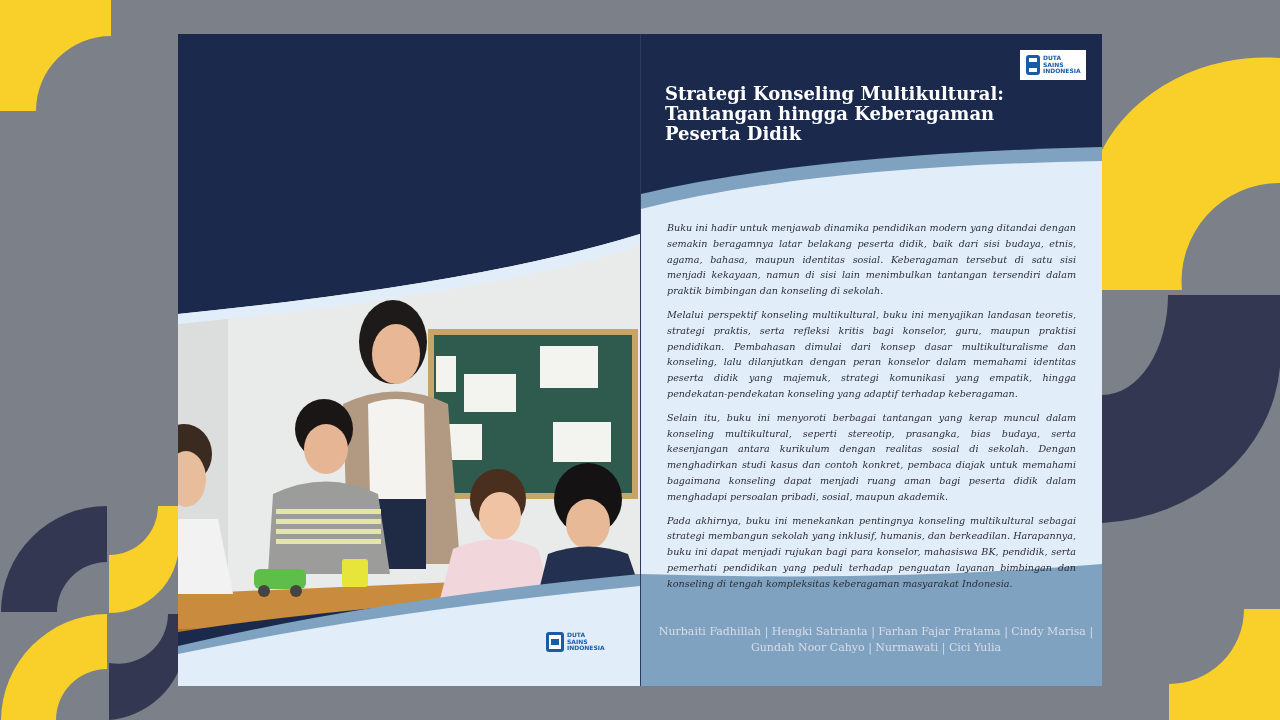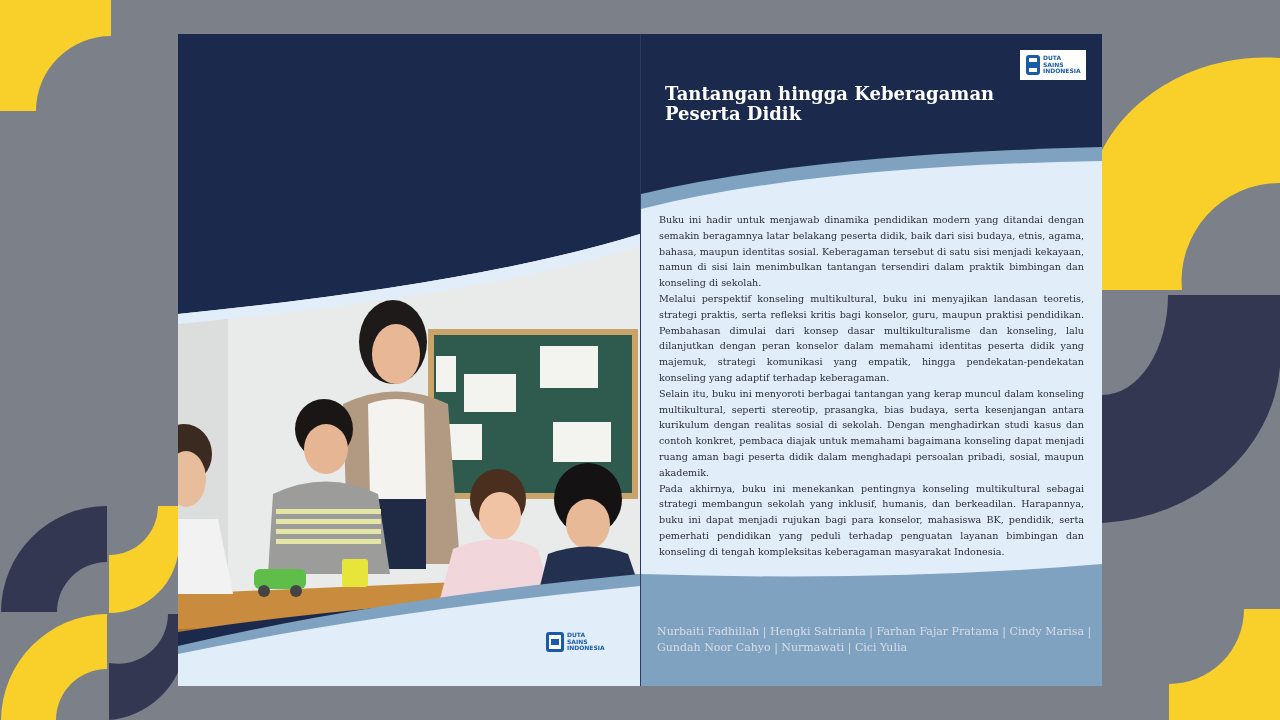--- a/index.html
+++ b/index.html
@@ -2,41 +2,41 @@
 <html><head>
 <meta charset="utf-8">
 <style>
   html,body{margin:0;padding:0;}
   body{width:1280px;height:720px;position:relative;overflow:hidden;background:#7b8089;font-family:"DejaVu Serif",serif;}
   .deco{position:absolute;}
   .book{position:absolute;left:178px;top:34px;width:924px;height:652px;overflow:hidden;}
   .cover{position:absolute;top:0;height:652px;overflow:hidden;}
   .front{left:0;width:462px;background:#1b2a4c;}
   .back{left:462px;width:462px;background:#1b2a4c;border-left:1px solid #2c3a5c;}
-  .authors{position:absolute;left:16px;width:100%;text-align:left;color:#d8dde8;font-family:"DejaVu Serif",serif;font-size:11px;line-height:16px;}
+  .authors{position:absolute;left:4px;width:100%;text-align:center;color:#d8dde8;font-family:"DejaVu Serif",serif;font-size:11px;line-height:16px;}
   .authors span{display:block;}
   .front .authors{top:13px;}
   .back .authors{top:590px;}
   .title-light{position:absolute;left:47px;top:70px;color:#e9edf5;font-family:"Liberation Sans",sans-serif;font-size:22px;line-height:24px;letter-spacing:0.5px;font-weight:400;}
   .title-light span{display:block;}
   .title-bold{position:absolute;left:46px;top:121px;color:#ffffff;font-family:"DejaVu Sans",sans-serif;font-size:29px;line-height:33px;font-weight:bold;letter-spacing:1px;}
   .title-bold span{display:block;}
   .photo{position:absolute;left:0;top:200px;width:462px;height:430px;}
   .wave-svg{position:absolute;left:0;top:0;}
   .logo{position:absolute;display:flex;align-items:center;gap:3px;}
   .logo .mark{width:18px;height:20px;border:3px solid #1a5ba8;border-radius:3px;box-sizing:border-box;display:flex;align-items:center;justify-content:center;background:#fff;}
   .logo .mark i{display:block;width:8px;height:6px;background:#1a5ba8;}
   .logo .txt{font-family:"DejaVu Sans",sans-serif;font-weight:bold;font-size:6px;line-height:6.5px;color:#1a5ba8;}
   .logo .txt span{display:block;}
   .logo-back{right:17px;top:16px;background:#fff;padding:5px 6px;width:54px;height:20px;}
   .logo-front{left:368px;top:598px;}
   .back-title{position:absolute;left:24px;top:50px;color:#ffffff;font-family:"DejaVu Serif",serif;font-weight:bold;font-size:18px;line-height:20px;}
   .back-title span{display:block;}
   .blurb{position:absolute;left:18px;top:178px;width:425px;color:#2a2d36;font-family:"DejaVu Serif",serif;font-size:9.6px;line-height:15.8px;text-align:justify;}
-  .blurb p{margin:0;}
+  .blurb p{margin:8px;font-style:italic;}
 </style>
 </head>
 <body>
 
 <svg class="deco" width="1280" height="720" style="left:0;top:0;">
 
   <path d="M0,0 H111 V36 A75,75 0 0 0 36,111 H0 Z" fill="#f9d02a"></path>
 
   <path d="M1,612 A106,106 0 0 1 107,506 V562 A50,50 0 0 0 57,612 Z" fill="#333752"></path>
   <path d="M109,613 A70,70 0 0 0 179,543 V506 H158 A49,49 0 0 1 109,555 Z" fill="#f9d02a"></path>
@@ -147,20 +147,21 @@
           <i></i>
         </div>
       <div class="txt">
         <span>DUTA</span>
         <span>SAINS</span>
         <span>INDONESIA</span>
       </div>
     </div>
 
     <div class="back-title">
+      <span>Strategi Konseling Multikultural:</span>
       <span>Tantangan hingga Keberagaman</span>
       <span>Peserta Didik</span>
     </div>
 
     <div class="blurb">
       <p>Buku ini hadir untuk menjawab dinamika pendidikan modern yang ditandai dengan semakin beragamnya latar belakang peserta didik, baik dari sisi budaya, etnis, agama, bahasa, maupun identitas sosial. Keberagaman tersebut di satu sisi menjadi kekayaan, namun di sisi lain menimbulkan tantangan tersendiri dalam praktik bimbingan dan konseling di sekolah.</p>
       <p>Melalui perspektif konseling multikultural, buku ini menyajikan landasan teoretis, strategi praktis, serta refleksi kritis bagi konselor, guru, maupun praktisi pendidikan. Pembahasan dimulai dari konsep dasar multikulturalisme dan konseling, lalu dilanjutkan dengan peran konselor dalam memahami identitas peserta didik yang majemuk, strategi komunikasi yang empatik, hingga pendekatan-pendekatan konseling yang adaptif terhadap keberagaman.</p>
       <p>Selain itu, buku ini menyoroti berbagai tantangan yang kerap muncul dalam konseling multikultural, seperti stereotip, prasangka, bias budaya, serta kesenjangan antara kurikulum dengan realitas sosial di sekolah. Dengan menghadirkan studi kasus dan contoh konkret, pembaca diajak untuk memahami bagaimana konseling dapat menjadi ruang aman bagi peserta didik dalam menghadapi persoalan pribadi, sosial, maupun akademik.</p>
       <p>Pada akhirnya, buku ini menekankan pentingnya konseling multikultural sebagai strategi membangun sekolah yang inklusif, humanis, dan berkeadilan. Harapannya, buku ini dapat menjadi rujukan bagi para konselor, mahasiswa BK, pendidik, serta pemerhati pendidikan yang peduli terhadap penguatan layanan bimbingan dan konseling di tengah kompleksitas keberagaman masyarakat Indonesia.</p>
     </div>

